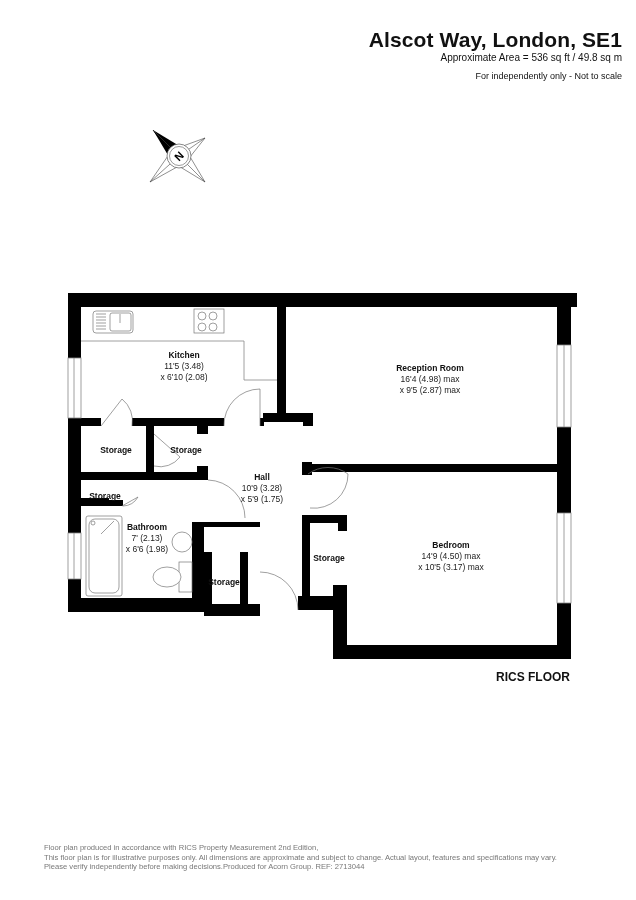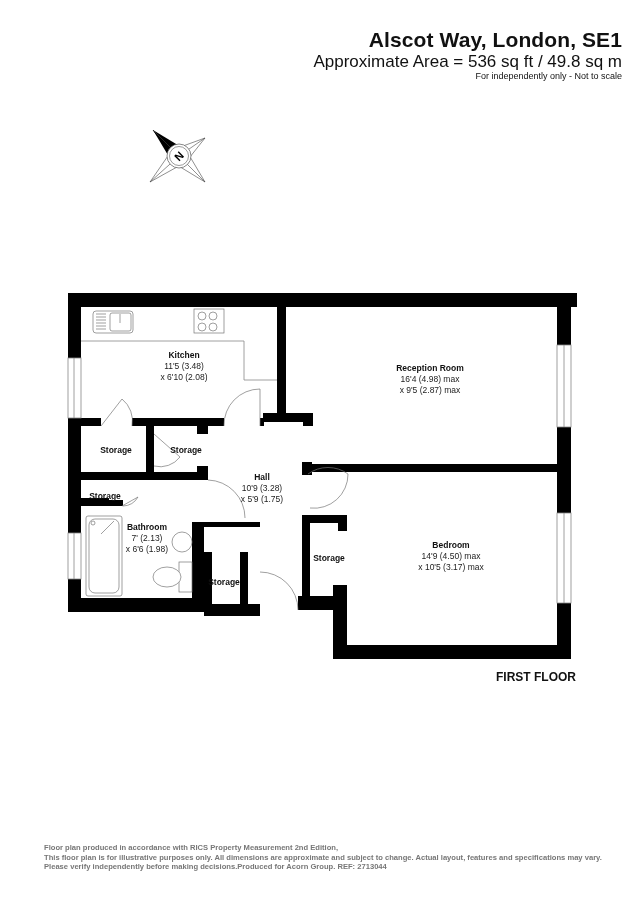--- a/index.html
+++ b/index.html
@@ -1,22 +1,22 @@
 <!DOCTYPE html>
 <html><head>
 <meta charset="utf-8">
 <style>
   html, body { margin:0; padding:0; background:#ffffff; }
   body { width:636px; height:900px; position:relative; overflow:hidden; font-family:"Liberation Sans", sans-serif; color:#111; }
   .hdr-title { position:absolute; right:14px; top:28px; font-size:21px; font-weight:bold; letter-spacing:0.1px; }
-  .hdr-area { position:absolute; right:14px; top:52px; font-size:17px; }
+  .hdr-area { position:absolute; right:14px; top:52px; font-size:10px; }
   .hdr-note { position:absolute; right:14px; top:71px; font-size:9px; }
   .floor-label { position:absolute; left:496px; top:670px; font-size:12px; font-weight:bold; }
   .footer { position:absolute; left:44px; top:843px; font-size:7.6px; color:#777; line-height:9.6px; }
-  .footer div { white-space:nowrap;font-weight:bold; }
+  .footer div { white-space:nowrap; }
   svg.plan { position:absolute; left:0; top:0; }
   .room-name { font-family:"Liberation Sans", sans-serif; font-weight:bold; font-size:8.5px; fill:#111; }
   .room-dim { font-family:"Liberation Sans", sans-serif; font-size:8.5px; fill:#222; }
   .store { font-family:"Liberation Sans", sans-serif; font-weight:bold; font-size:8.5px; fill:#111; }
 </style>
 </head>
 <body>
 
 <div class="hdr-title">Alscot Way, London, SE1</div>
 <div class="hdr-area">Approximate Area = 536 sq ft / 49.8 sq m</div>
@@ -174,19 +174,19 @@
   <text class="room-dim" x="451" y="559" text-anchor="middle">14'9 (4.50) max</text>
   <text class="room-dim" x="451" y="570" text-anchor="middle">x 10'5 (3.17) max</text>
 
   <text class="store" x="116" y="453" text-anchor="middle">Storage</text>
   <text class="store" x="186" y="453" text-anchor="middle">Storage</text>
   <text class="store" x="105" y="499" text-anchor="middle">Storage</text>
   <text class="store" x="224" y="585" text-anchor="middle">Storage</text>
   <text class="store" x="329" y="561" text-anchor="middle">Storage</text>
 </svg>
 
-<div class="floor-label">FIRST FLOOR</div>
+<div class="floor-label">RICS FLOOR</div>
 
 <div class="footer">
   <div>Floor plan produced in accordance with RICS Property Measurement 2nd Edition,</div>
   <div>This floor plan is for illustrative purposes only. All dimensions are approximate and subject to change. Actual layout, features and specifications may vary.</div>
   <div>Please verify independently before making decisions.Produced for Acorn Group.   REF:  2713044</div>
 </div>
 
 </body></html>

